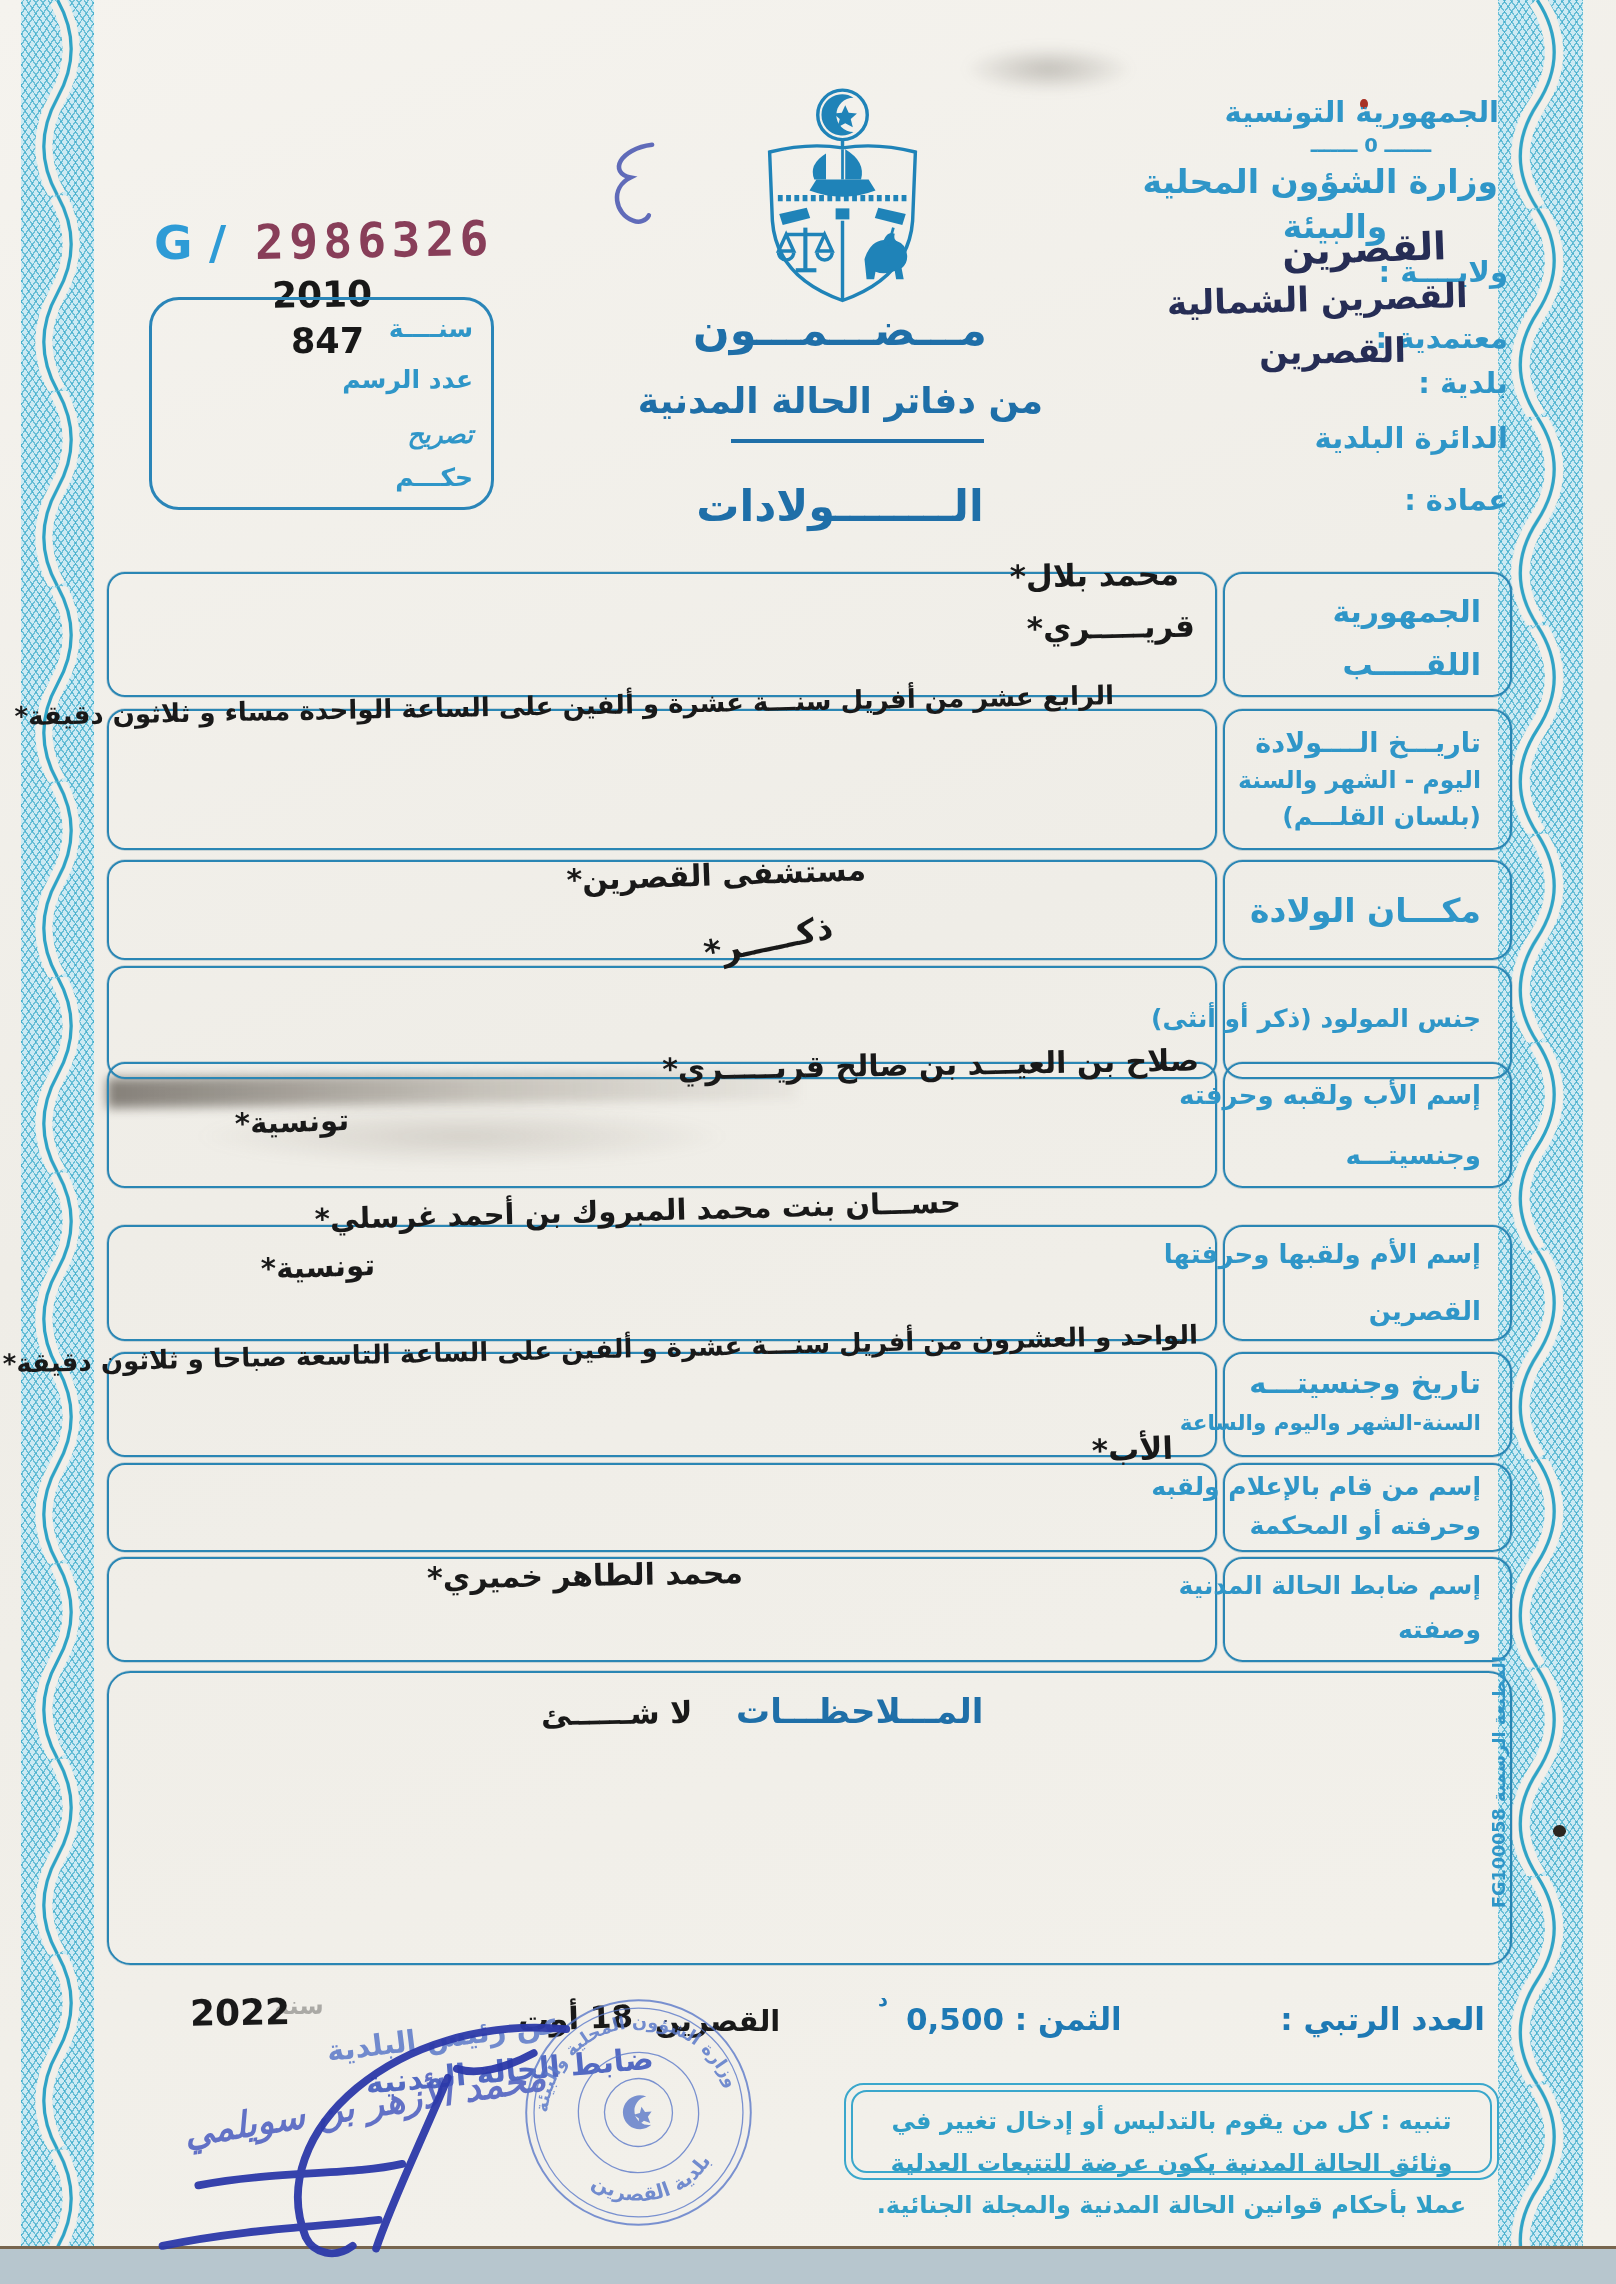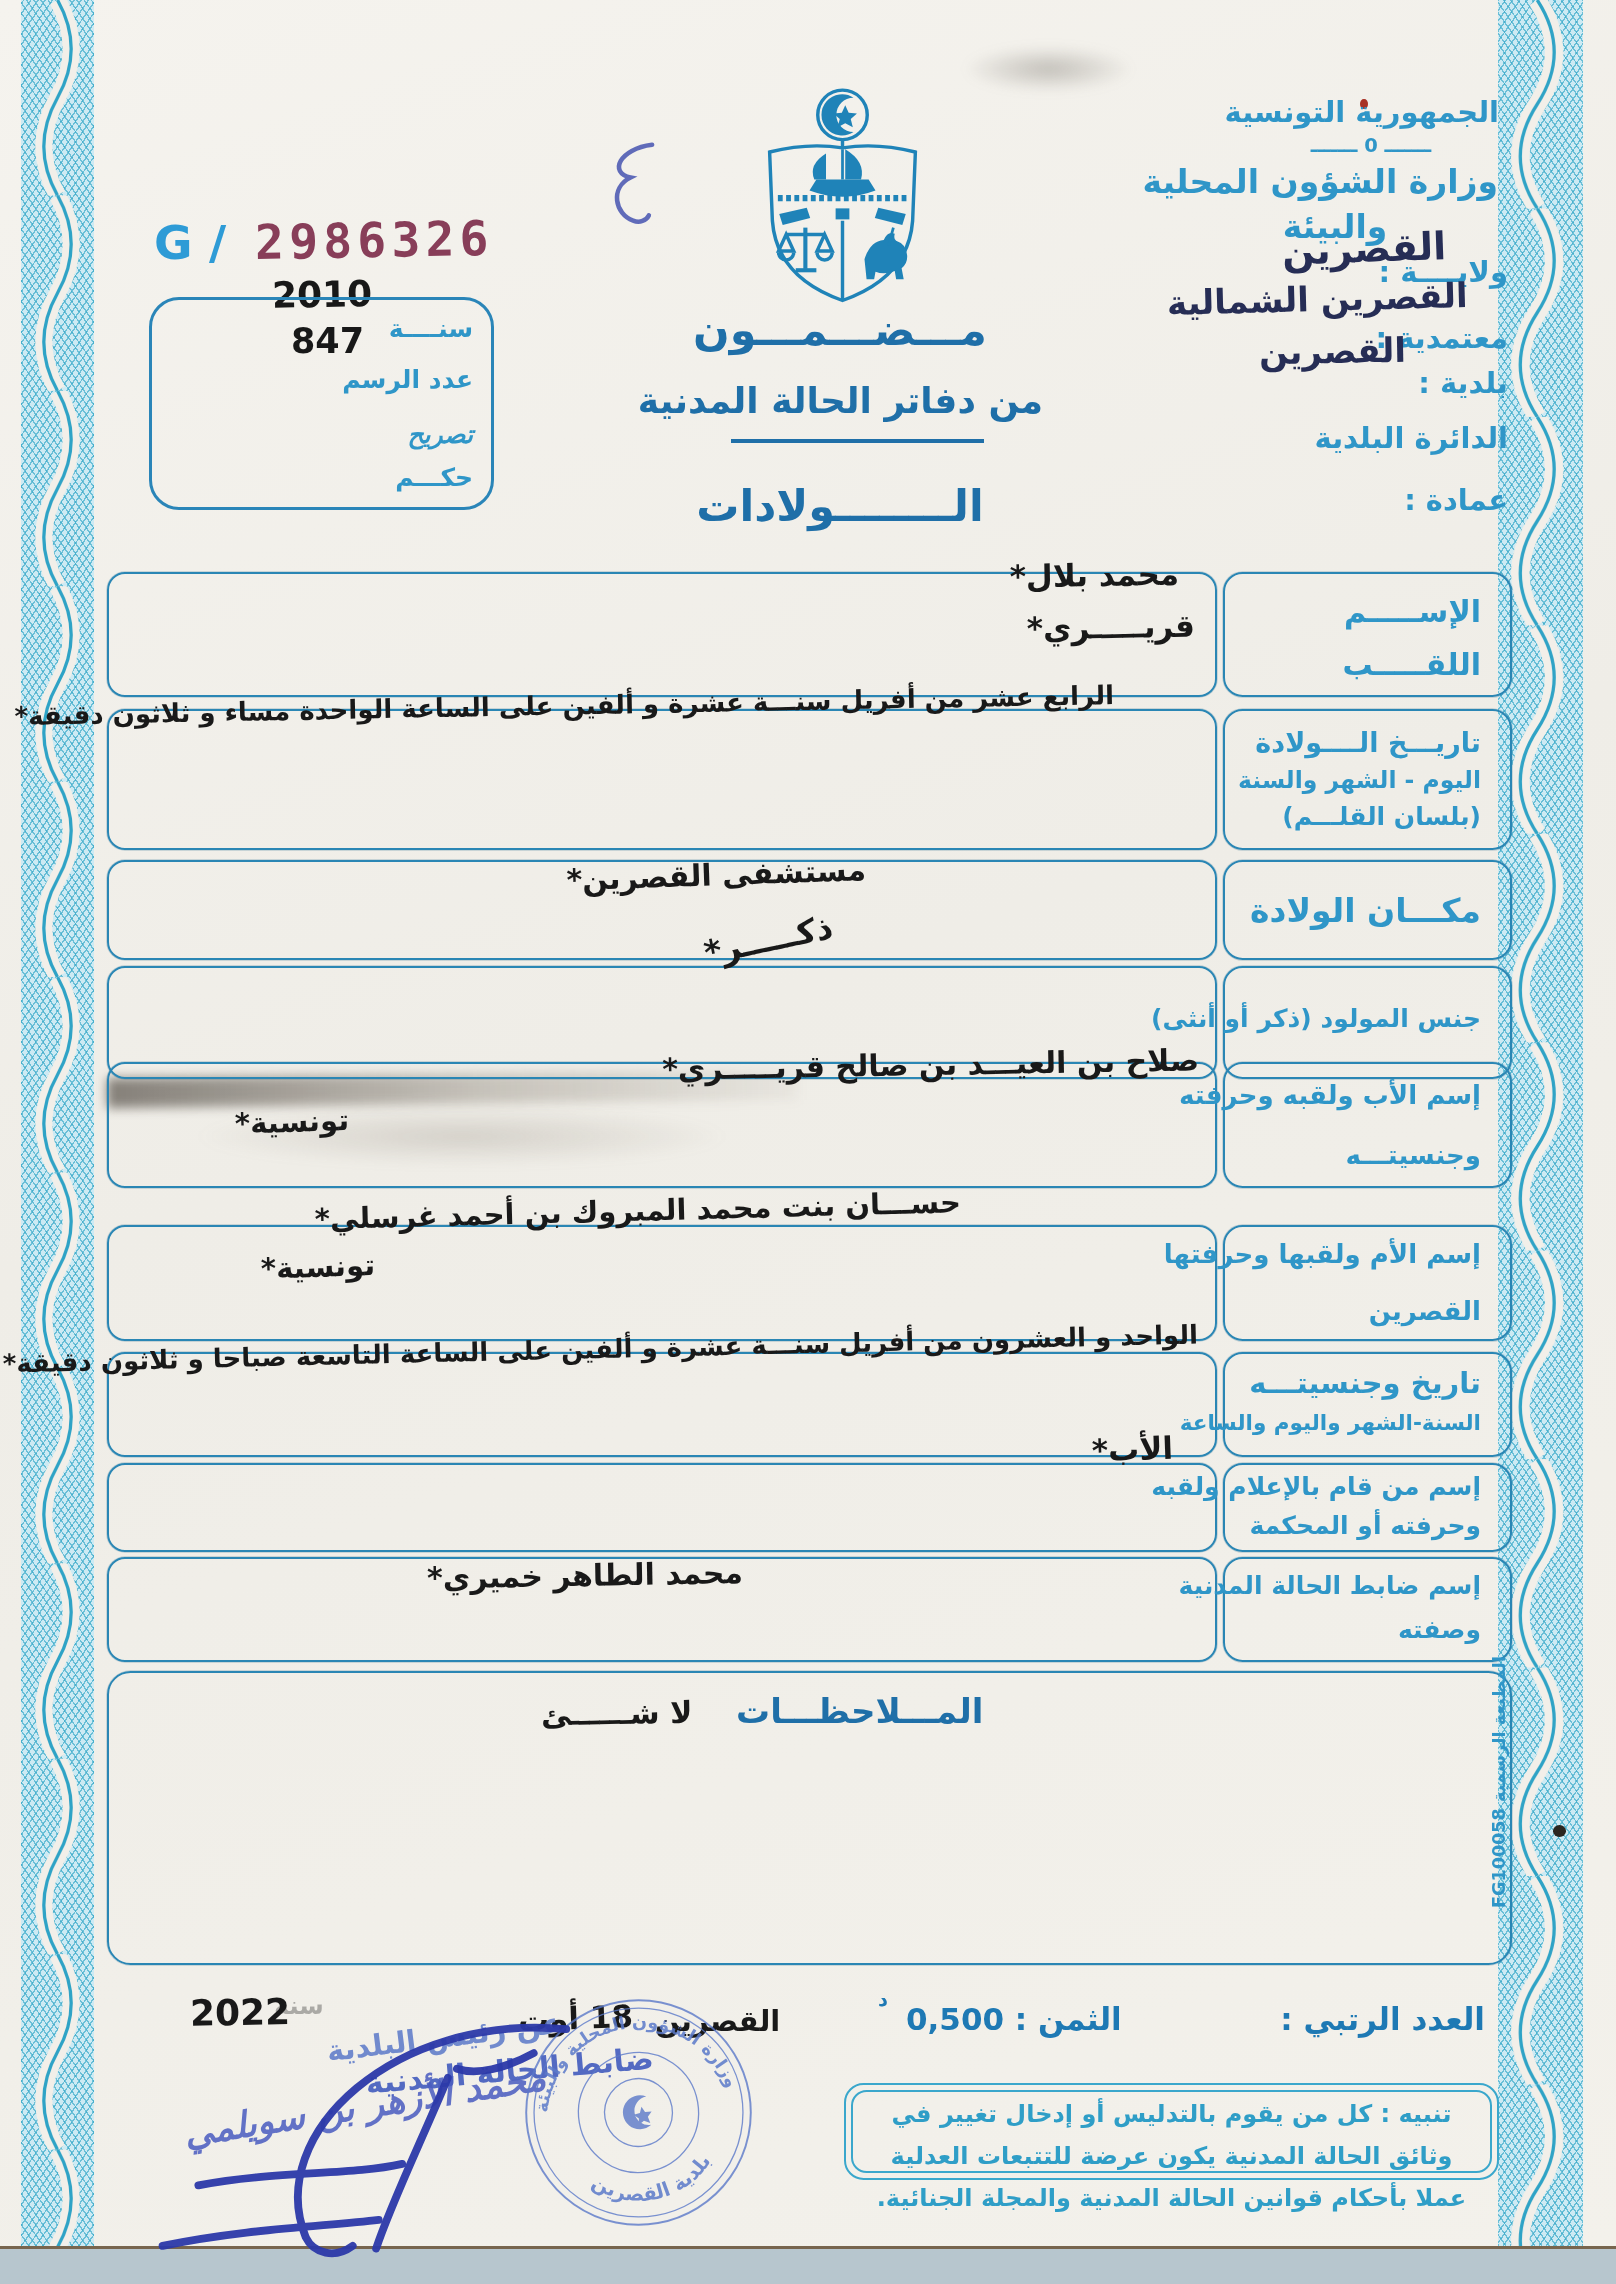--- a/index.html
+++ b/index.html
@@ -37,21 +37,21 @@
   .dkblue{color:#1f6fa8;font-weight:bold;white-space:nowrap;}
   .hand{color:#191919;font-weight:bold;white-space:nowrap;}
   .navy{color:#262d55;font-weight:bold;white-space:nowrap;}
   .inkstamp{color:#5b79c9;font-weight:bold;white-space:nowrap;}
   .center{text-align:center;}
   .tarit{text-align:right;}
   .smudge{filter:blur(5.2px);}
   #warnbox{border:2.6px solid #3aa7cc;border-radius:19.5px;}
   #warnbox .inner{position:absolute;inset:4.6px;border:2px solid #3aa7cc;border-radius:15.6px;}
   #warnbox p{
-    margin:0;padding:8px 22px 0 22px;direction:rtl;text-align:center;
+    margin:0;padding:15px 22px 0 22px;direction:rtl;text-align:center;
     color:#2f9ec7;font-weight:bold;font-size:24px;line-height:1.75;
   }
 </style>
 </head>
 <body>
 
 <div id="paper">
 
   <div class="band abs" style="left:21px;top:0;width:73px;height:2246px;">
     <svg width="73" height="2246" viewBox="0 0 112 3448">
@@ -139,21 +139,21 @@
   <div class="abs blue tarit rtl" style="left:1368px;top:255px;width:140px;font-size:29px;">ولايــــة :</div>
   <div class="abs navy" style="left:1167px;top:279px;font-size:34px;transform:rotate(-1.5deg);">القصرين الشمالية</div>
   <div class="abs blue tarit rtl" style="left:1355px;top:321px;width:153px;font-size:29px;">معتمدية :</div>
   <div class="abs navy" style="left:1259px;top:331px;font-size:34px;transform:rotate(-1deg);">القصرين</div>
   <div class="abs blue tarit rtl" style="left:1404px;top:366px;width:104px;font-size:29px;">بلدية :</div>
   <div class="abs blue tarit rtl" style="left:1303px;top:421px;width:205px;font-size:29px;">الدائرة البلدية</div>
   <div class="abs blue tarit rtl" style="left:1394px;top:483px;width:114px;font-size:29px;">عمادة :</div>
 
   <div class="vbox abs" style="left:107px;top:572px;width:1106px;height:121px;"></div>
   <div class="lbox abs rtl" style="left:1223px;top:572px;width:285px;height:121px;">
-    <span class="lbl" style="top:19.5px;font-size:30px;">الإســـــم</span>
+    <span class="lbl" style="top:19.5px;font-size:30px;">الجمهورية</span>
     <span class="lbl" style="top:73px;font-size:30px;">اللقـــــب</span>
   </div>
   <div class="hand abs rtl tarit" style="left:899px;top:558px;width:280px;font-size:31px;transform:rotate(-1deg);">محمد بلال*</div>
   <div class="hand abs rtl tarit" style="left:912px;top:610px;width:283px;font-size:31px;transform:rotate(-1deg);">قريـــــري*</div>
 
   <div class="vbox abs" style="left:107px;top:709px;width:1106px;height:137px;"></div>
   <div class="lbox abs rtl" style="left:1223px;top:709px;width:285px;height:137px;">
     <span class="lbl" style="top:15.6px;font-size:27px;">تاريـــخ الــــولادة</span>
     <span class="lbl" style="top:55px;font-size:23.5px;">اليوم - الشهر والسنة</span>
     <span class="lbl" style="top:91px;font-size:25px;">(بلسان القلـــم)</span>

